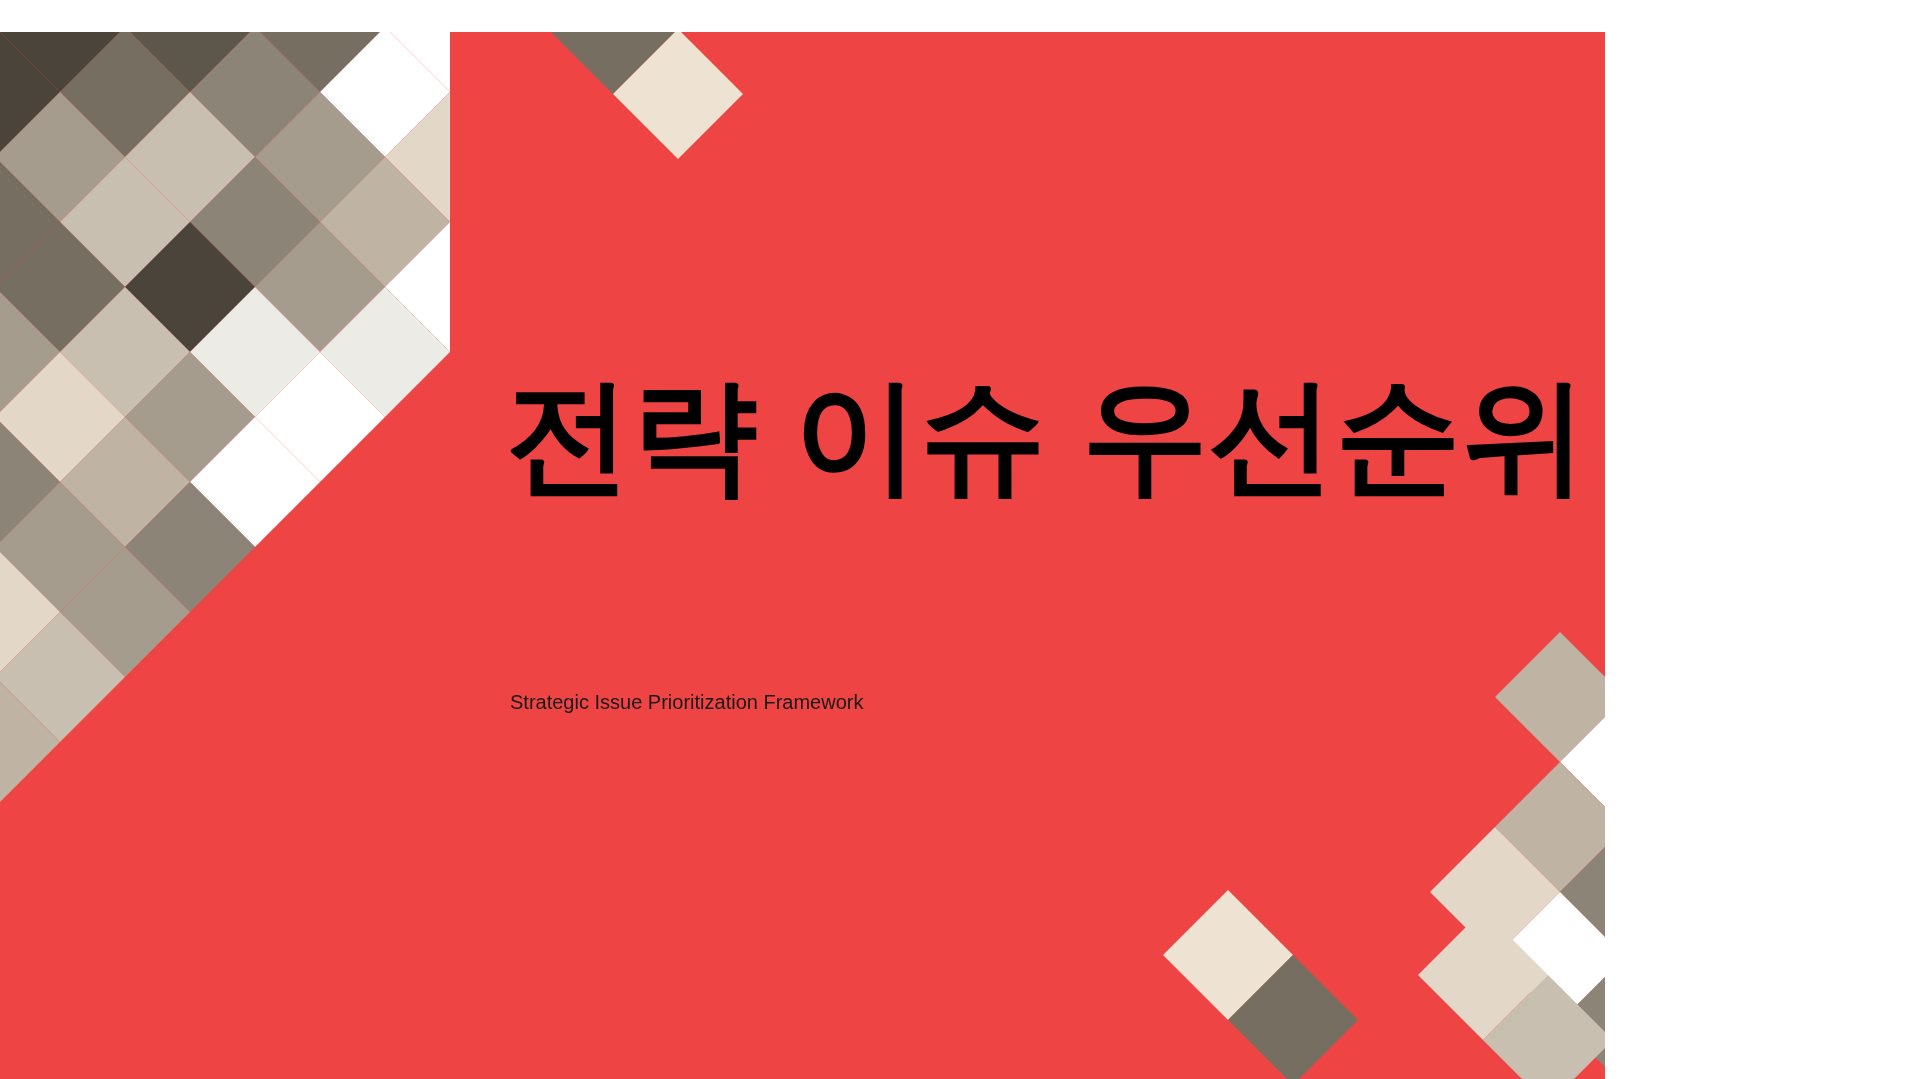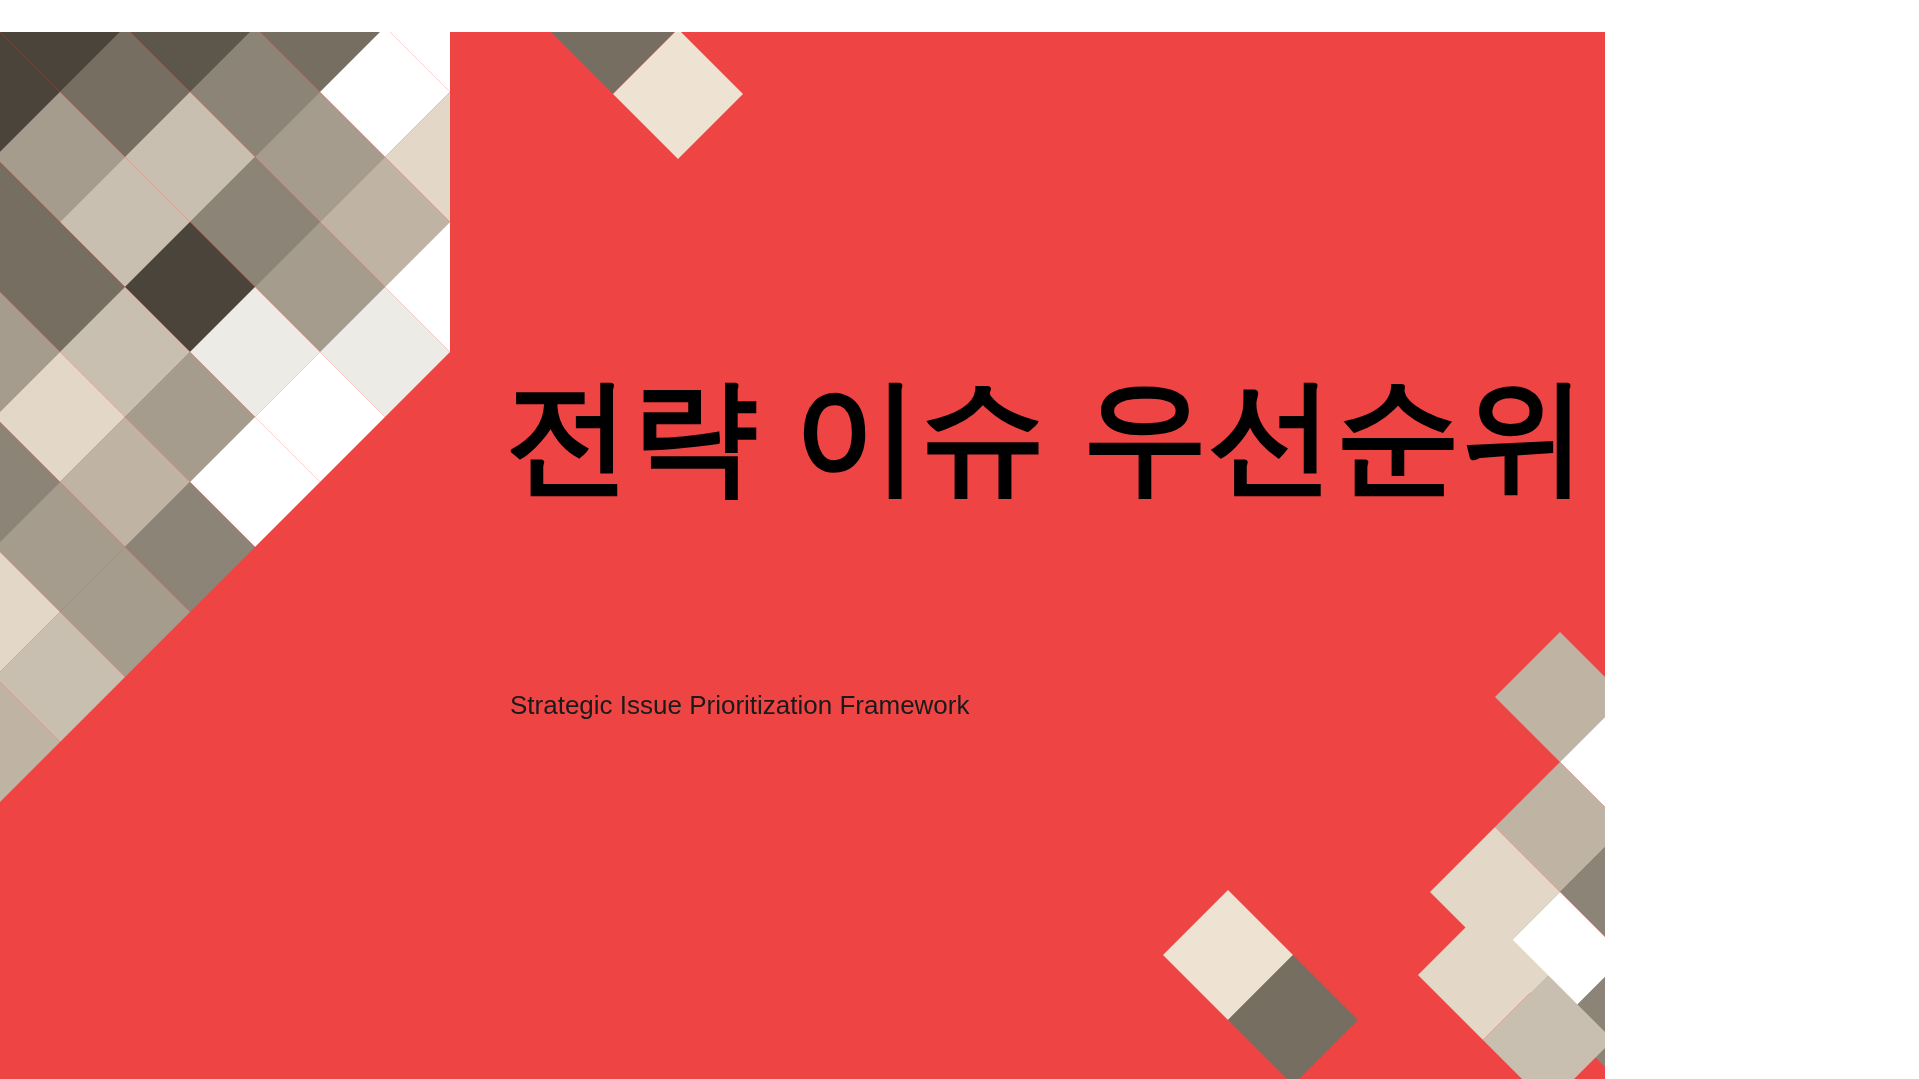--- a/index.html
+++ b/index.html
@@ -45,21 +45,21 @@
   }
   #subtitle-block {
     position: absolute;
     left: 510px;
     top: 658px;
     width: 900px;
   }
   #slide-subtitle {
     margin: 0;
     font-family: "Liberation Sans", "DejaVu Sans", sans-serif;
-    font-size: 26px;
+    font-size: 20px;
     font-weight: 400;
     line-height: 1.2;
     color: #1a1a1a;
     white-space: nowrap;
   }
 </style>
 </head>
 <body>
 
 <div id="slide">

